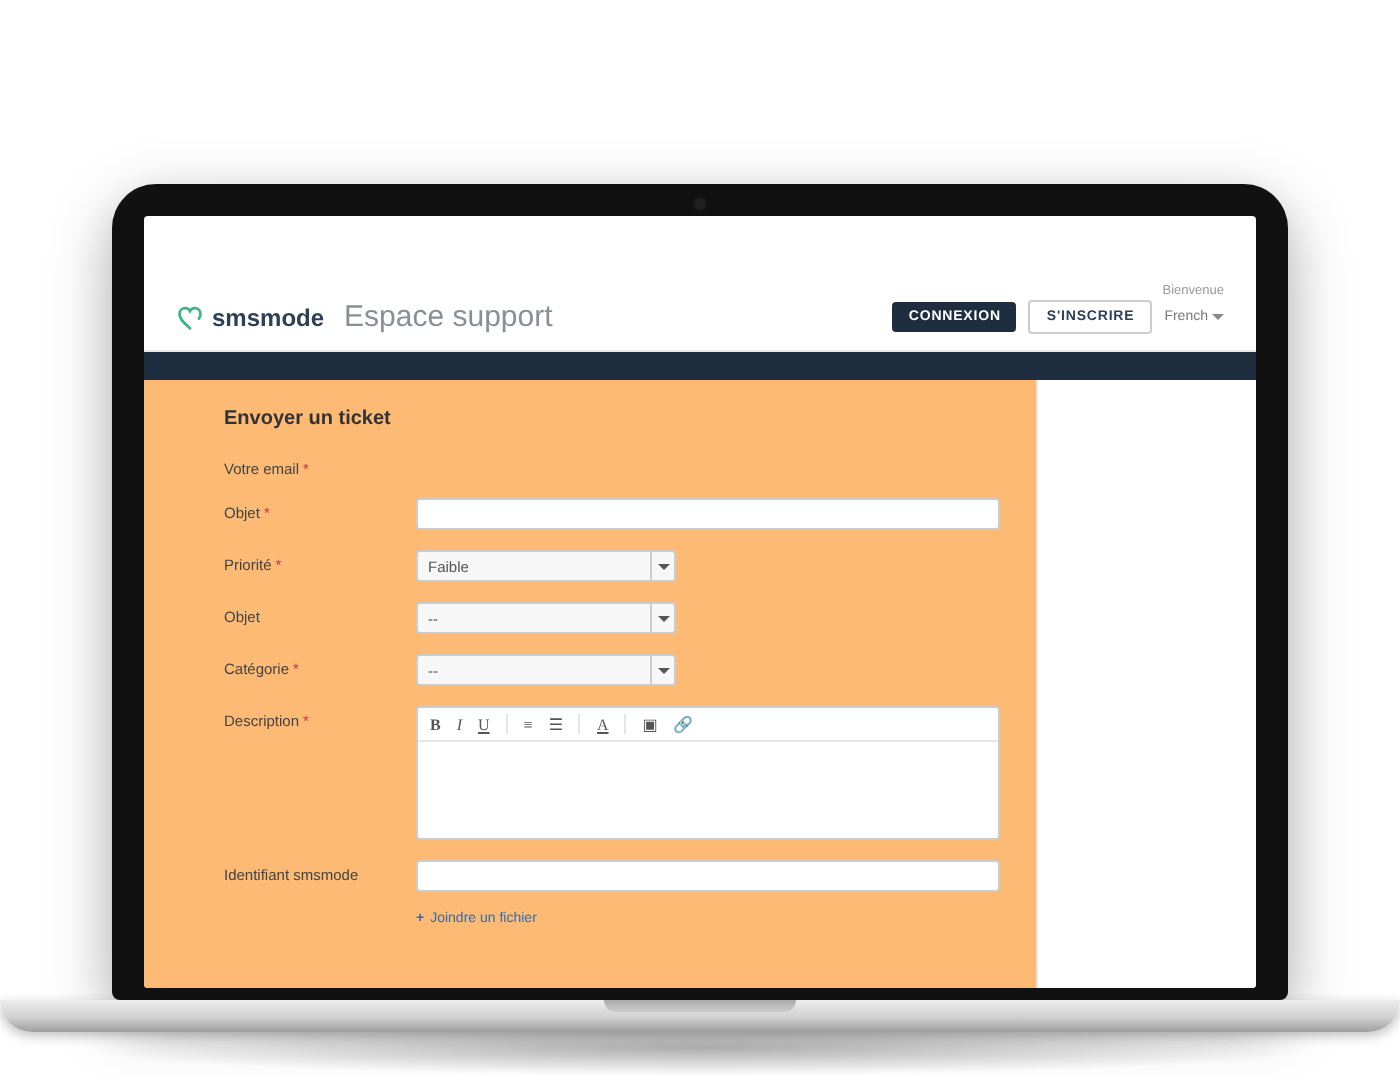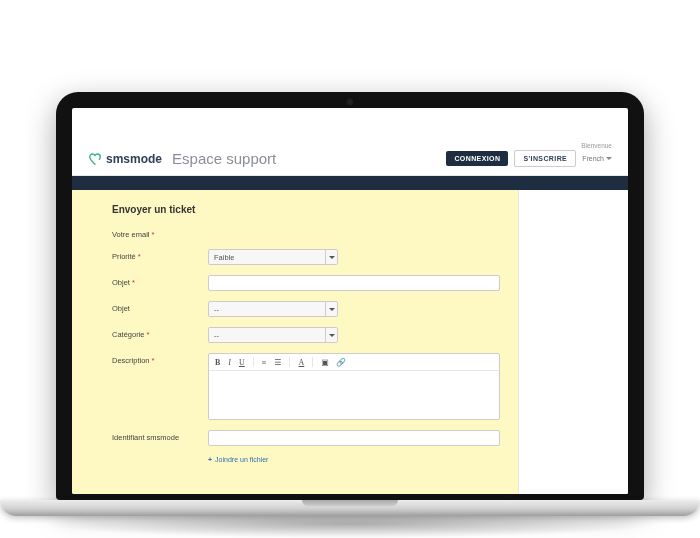--- a/index.html
+++ b/index.html
@@ -41,21 +41,21 @@
   .welcome{position:absolute;top:2px;right:16px;font-size:6.5px;color:#999;}
   .btn{font-size:7px;padding:4px 8px;border-radius:2px;white-space:nowrap;letter-spacing:0.4px;font-weight:bold;border:none;cursor:pointer;}
   .btn-primary{background:var(--brand-navy);color:#fff;}
   .btn-secondary{background:#fff;color:var(--brand-dark);border:1px solid var(--border);}
   .lang{font-size:7px;color:#777;display:flex;align-items:center;gap:2px;cursor:pointer;}
   .chev{width:0;height:0;border-left:3px solid transparent;border-right:3px solid transparent;border-top:3px solid #888;}
 
   .bar{height:14px;background:var(--brand-navy);flex:0 0 auto;}
 
   
-  .main{flex:1 1 auto;display:flex;background:#fef9c3;}
+  .main{flex:1 1 auto;display:flex;background:#fdba74;}
   .form-col{flex:1 1 auto;padding:14px 18px 4px 40px;}
   .side-col{width:110px;border-left:1px solid var(--soft-border);background:#fff;}
   h1{font-size:10px;font-weight:bold;margin:0 0 12px 0;color:#333;}
   .row{display:flex;align-items:flex-start;margin-bottom:10px;}
   .lbl{width:96px;flex:0 0 96px;font-size:7.5px;color:#444;padding-top:3px;}
   .req{color:var(--required);margin-left:2px;}
   .ctl{flex:1 1 auto;}
 
   .input{width:100%;height:16px;border:1px solid var(--border);border-radius:2px;background:#fff;font-size:7.5px;padding:0 5px;color:#555;}
   .input.focus{border:1px solid var(--field-focus);box-shadow:0 0 0 1px rgba(111,207,151,0.25) inset;}
@@ -106,34 +106,34 @@
 
         <div class="main">
           <div class="form-col">
             <h1>Envoyer un ticket</h1>
 
             <div class="row">
               <div class="lbl"><span>Votre email</span><span class="req">*</span></div>
             </div>
 
             <div class="row">
+              <div class="lbl"><span>Objet</span><span class="req">*</span></div>
+              <div class="ctl"><input class="input" style=""></div>
+            </div>
+
+            <div class="row">
               <div class="lbl"><span>Priorité</span><span class="req">*</span></div>
               <div class="ctl">
                 <div class="select">
                   <span>Faible</span>
                   <span class="sel-handle">
                       <span class="chev"></span>
                     </span>
                 </div>
               </div>
-            </div>
-
-            <div class="row">
-              <div class="lbl"><span>Objet</span><span class="req">*</span></div>
-              <div class="ctl"><input class="input" style=""></div>
             </div>
 
             <div class="row">
               <div class="lbl"><span>Objet</span></div>
               <div class="ctl">
                 <div class="select">
                   <span>--</span>
                   <span class="sel-handle">
                       <span class="chev"></span>
                     </span>

